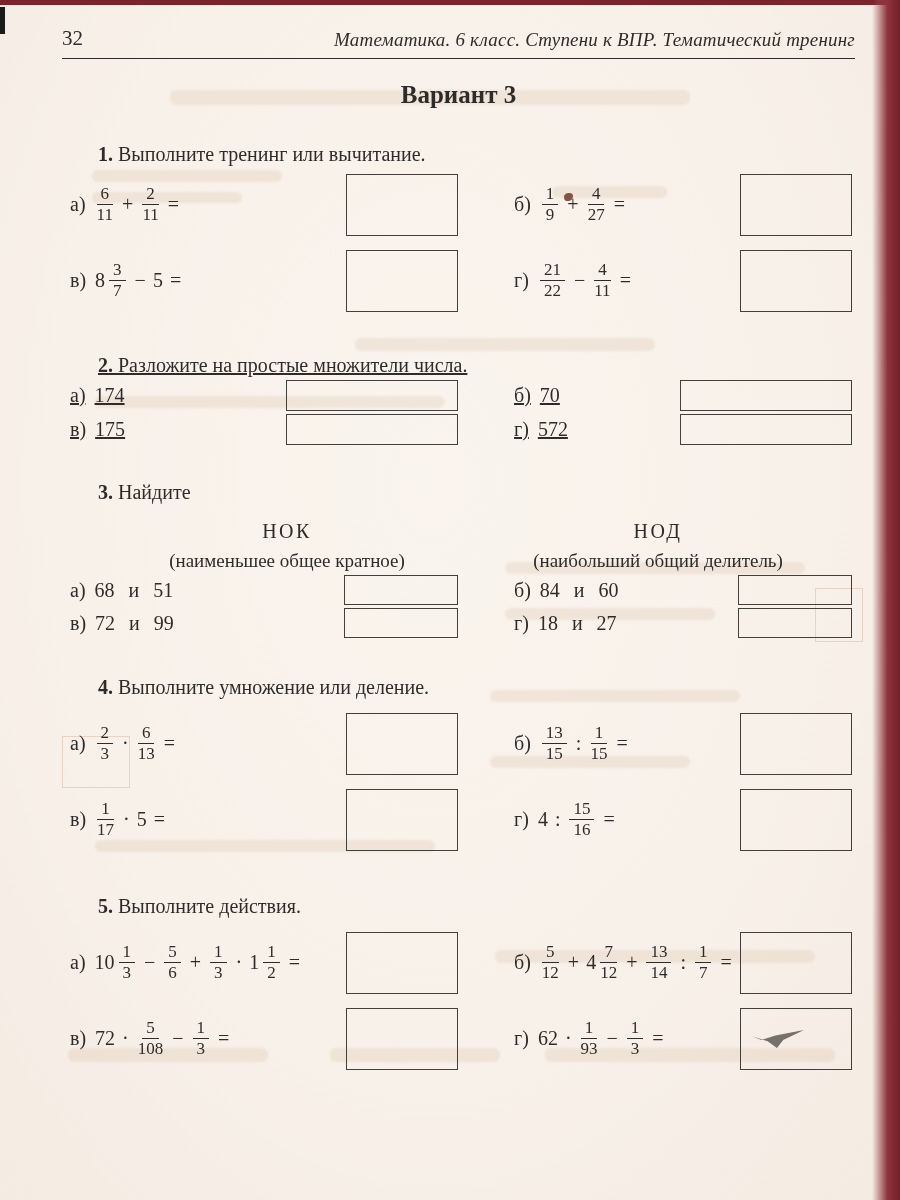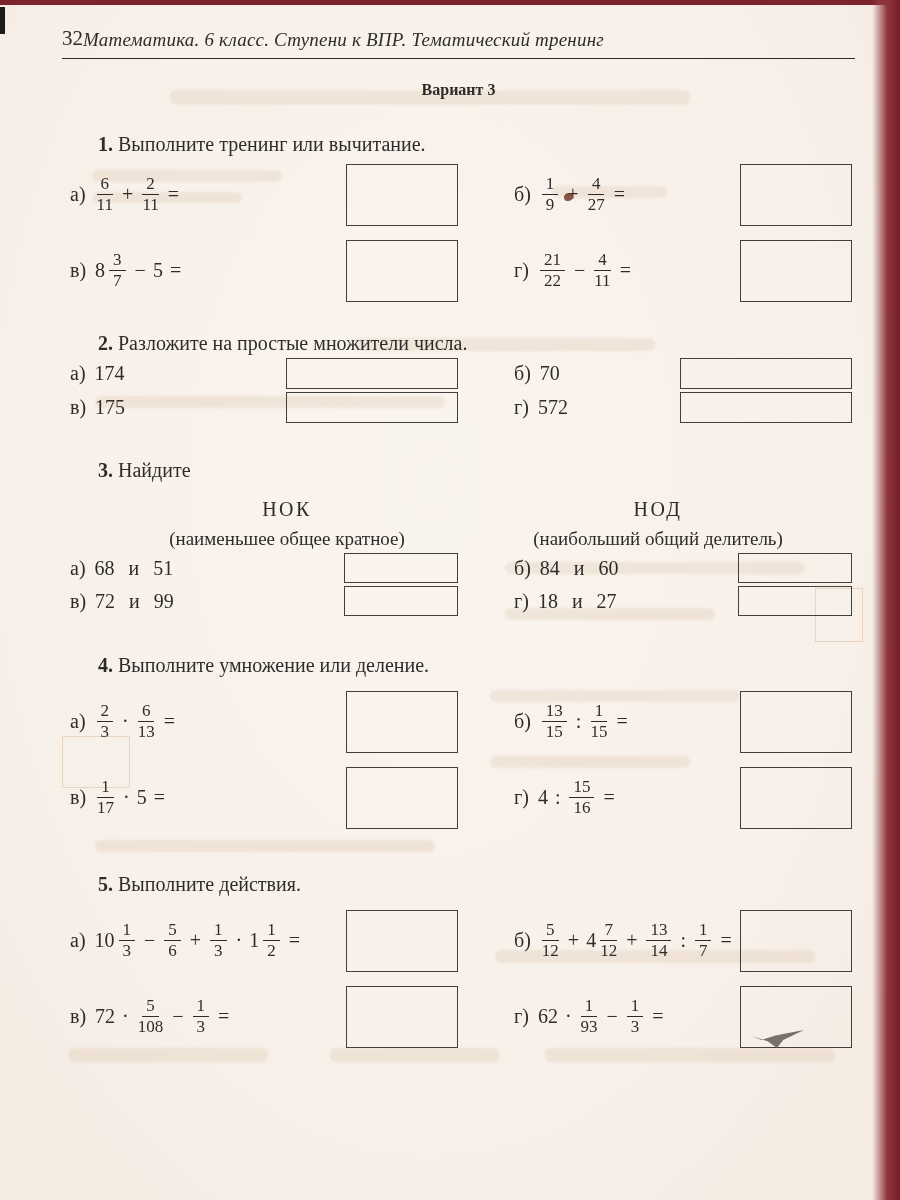--- a/index.html
+++ b/index.html
@@ -19,29 +19,29 @@
   .corner-mark{position:absolute;top:7px;left:0;width:5px;height:27px;background:#1d1b1a;z-index:3;}
   
   .ghost{position:absolute;background:rgba(186,136,95,.13);border-radius:6px;filter:blur(1.2px);z-index:1;}
   .ghostbox{position:absolute;border:1.4px solid rgba(186,136,95,.28);filter:blur(.6px);z-index:1;}
   .inkdot{position:absolute;left:564px;top:193px;width:9px;height:8px;background:#6f3b26;border-radius:50% 40% 55% 45%;opacity:.85;z-index:4;}
   .smudge{position:absolute;left:752px;top:1030px;width:52px;height:18px;background:#57524c;
     clip-path:polygon(0% 35%,18% 55%,45% 30%,100% 0%,60% 55%,48% 100%,30% 62%);opacity:.8;filter:blur(.5px);z-index:4;}
 
   .content{position:relative;z-index:2;padding:26px 45px 0 62px;}
 
-  .header{display:flex;justify-content:flex-start;align-items:flex-end;}
+  .header{display:flex;justify-content:space-between;align-items:flex-end;gap:16px;}
   .pageno{font-size:21px;}
   .running{font-style:italic;font-size:19px;letter-spacing:.2px;}
   .rule{border:none;border-top:1.6px solid #2e2c2a;margin:7px 0 0 0;}
 
-  .variant{margin-top:22px;text-align:center;font-weight:bold;font-size:16px;}
+  .variant{margin-top:22px;text-align:center;font-weight:bold;font-size:25px;}
 
   .exercise{margin-top:34px;}
-  .ex1{margin-top:34px;} .ex2{margin-top:30px;} .ex3{margin-top:36px;}
+  .ex1{margin-top:34px;} .ex2{margin-top:42px;text-decoration:underline;} .ex3{margin-top:36px;}
   .ex4{margin-top:38px;} .ex5{margin-top:44px;}
   .ex-title{margin:0;padding-left:36px;font-size:20px;}
   .ex-num{font-weight:bold;}
 
   .col-heads{display:flex;margin-top:16px;}
   .col-head{text-align:center;}
   .col-head.c0{width:388px;margin-left:8px;}
   .col-head.c1{width:338px;margin-left:56px;}
   .col-abbr{font-size:20px;letter-spacing:2.5px;}
   .col-full{font-size:19px;margin-top:7px;}

